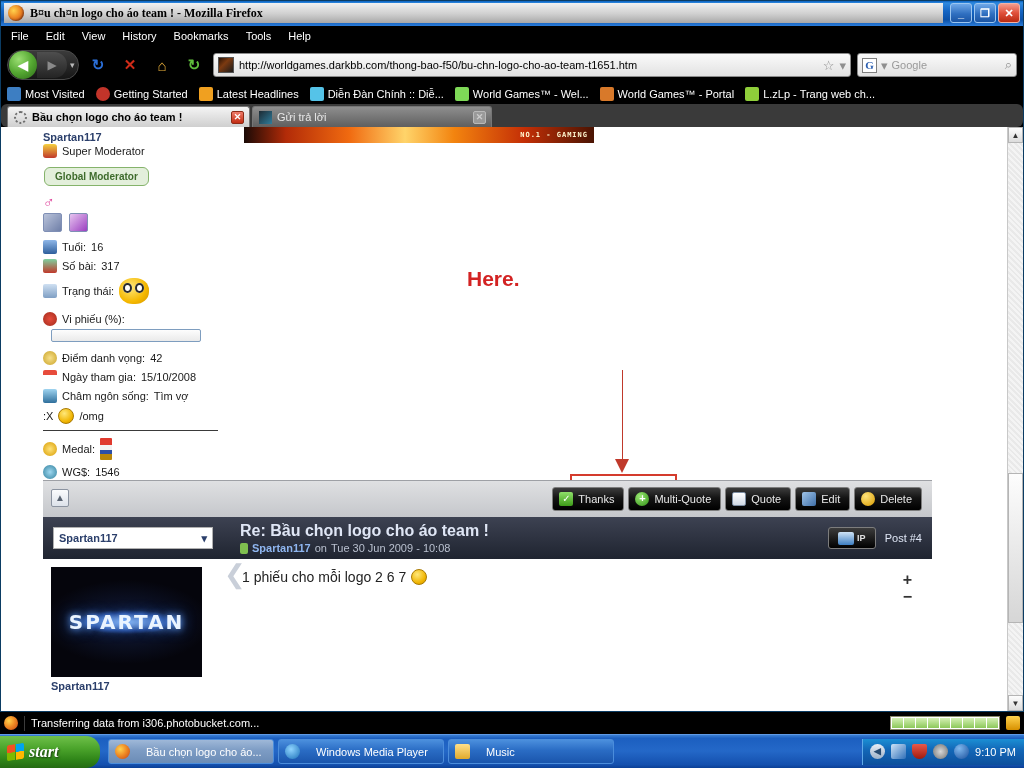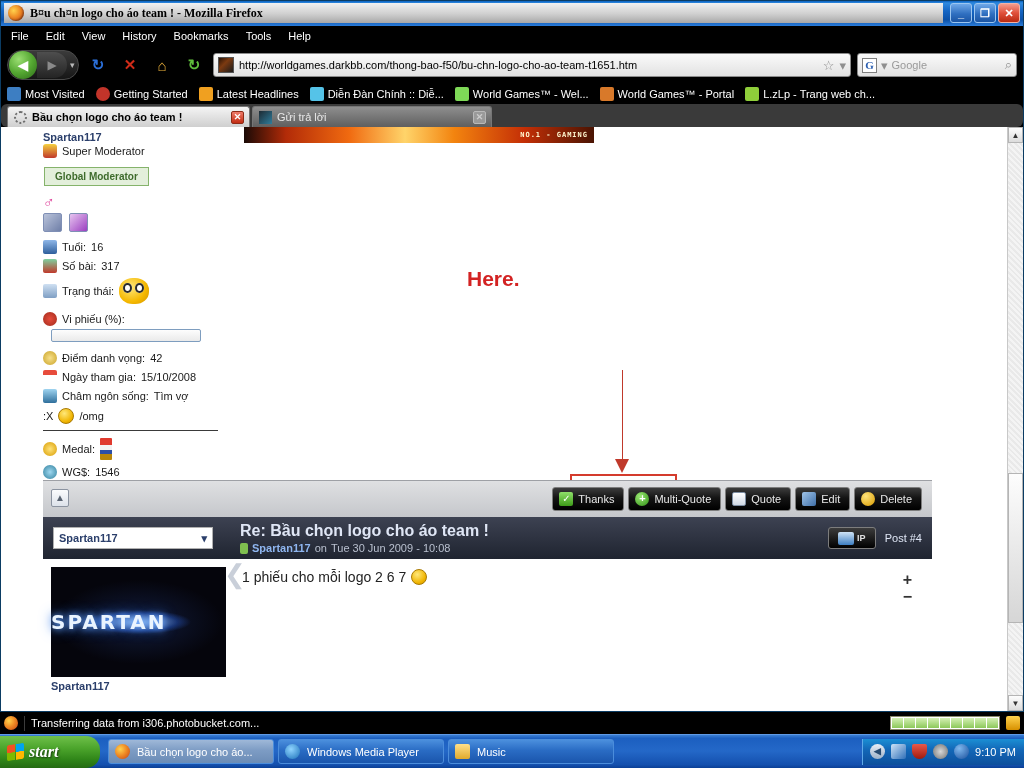--- a/index.html
+++ b/index.html
@@ -224,21 +224,21 @@
   .profile {
     position: absolute; left: 42px; top: 4px; width: 200px;
     font-size: 11px; color: #1a1a1a;
   }
   .pf-row { display: flex; align-items: center; gap: 5px; margin-bottom: 5px; }
   .pf-name { color: #2b3f6b; font-weight: bold; font-size: 11px; margin-bottom: 1px; }
   .pf-ico { width: 14px; height: 14px; flex: none; border-radius: 2px; }
   .rank-badge {
     display: inline-block; padding: 3px 10px; margin: 4px 0 10px 1px;
     background: #e3efdb; border: 1px solid #85b36b;
-    color: #3e6b2c; font-size: 10px; font-weight: bold; border-radius: 0;
+    color: #3e6b2c; font-size: 10px; font-weight: bold; border-radius: 6px;
   }
   .gender { color: #e04ca0; font-size: 16px; line-height: 14px; }
   .mini-ico {
     width: 19px; height: 19px; border: 1px solid #7f8fb5; border-radius: 2px;
     display: inline-block; vertical-align: middle;
   }
   .meter {
     width: 150px; height: 13px; margin: 3px 0 9px 8px;
     background: linear-gradient(180deg,#fdfdfd,#eaeaea);
     border: 1px solid #7e9dbf; border-radius: 2px;
@@ -335,26 +335,26 @@
     display: flex; align-items: center; justify-content: center; gap: 3px;
     color: #e0e0e0; font-size: 9px; font-weight: bold;
   }
   .ipglyph { width: 16px; height: 13px; background: linear-gradient(180deg,#cfe3f5,#3d7ec2); border-radius: 2px; }
   .postnum { color: #dfe6f5; font-size: 11px; margin-left: 9px; }
 
   
   .postbody { position: absolute; left: 42px; top: 432px; width: 889px; bottom: 0; background: #fff; display: flex; }
   .avatarcol { width: 185px; padding: 8px 0 0 8px; }
   .avatar {
-    width: 175px; height: 110px;
+    width: 151px; height: 110px;
     background:
       radial-gradient(ellipse 70px 16px at 50% 50%, rgba(190,225,255,.95), rgba(40,90,200,.45) 55%, rgba(0,0,0,0) 75%),
       radial-gradient(ellipse 120px 60px at 50% 50%, rgba(40,70,150,.35), rgba(0,0,0,0) 70%),
       #05050c;
-    display: flex; align-items: center; justify-content: flex-start;
+    display: flex; align-items: center; justify-content: center;
   }
   .avatar span {
     color: #eaf4ff; font-weight: bold; font-size: 20px; letter-spacing: 2px;
     text-shadow: 0 0 7px #6fa8ff, 0 0 14px #2b6fe0;
     font-family: "DejaVu Sans", sans-serif;
   }
   .avname { color: #2b3f6b; font-weight: bold; font-size: 11px; margin-top: 3px; }
   .bodycol { flex: 1; padding: 10px 0 0 14px; position: relative; }
   .quotemark { position: absolute; left: -4px; top: 0; color: #c9cfd9; font-size: 26px; }
   .bodytext { color: #222; font-size: 14px; display: flex; align-items: center; gap: 5px; }
@@ -401,21 +401,21 @@
     background:
       linear-gradient(180deg,#f25022 0 49%, #7fba00 51% 100%) left/48% 100% no-repeat,
       linear-gradient(180deg,#00a4ef 0 49%, #ffb900 51% 100%) right/48% 100% no-repeat;
     transform: skewY(-8deg); border-radius: 2px;
   }
   .tasks { display: flex; align-items: center; gap: 4px; margin-left: 8px; }
   .task {
     width: 166px; height: 25px;
     background: linear-gradient(180deg,#4b8fdd,#2a6cc4 45%,#1a55ac);
     border: 1px solid #4b8ddb; border-radius: 3px;
-    display: flex; align-items: center; gap: 7px; padding: 0 6px;
+    display: flex; align-items: center; gap: 16px; padding: 0 6px;
     color: #fff; font-size: 11px; overflow: hidden; white-space: nowrap;
   }
   .task.active { background: linear-gradient(180deg,#9fb8d8,#7d9cc4 45%,#6b8cb6); }
   .task .tlabel { overflow: hidden; text-overflow: ellipsis; }
   .tico { width: 15px; height: 15px; flex: none; border-radius: 2px; }
   .tray {
     margin-left: auto; height: 26px;
     background: linear-gradient(180deg,#1b8fd4,#1368b8 40%,#0d4f9c);
     border-left: 1px solid #5fa9e8;
     display: flex; align-items: center; gap: 6px; padding: 0 8px 0 7px;

